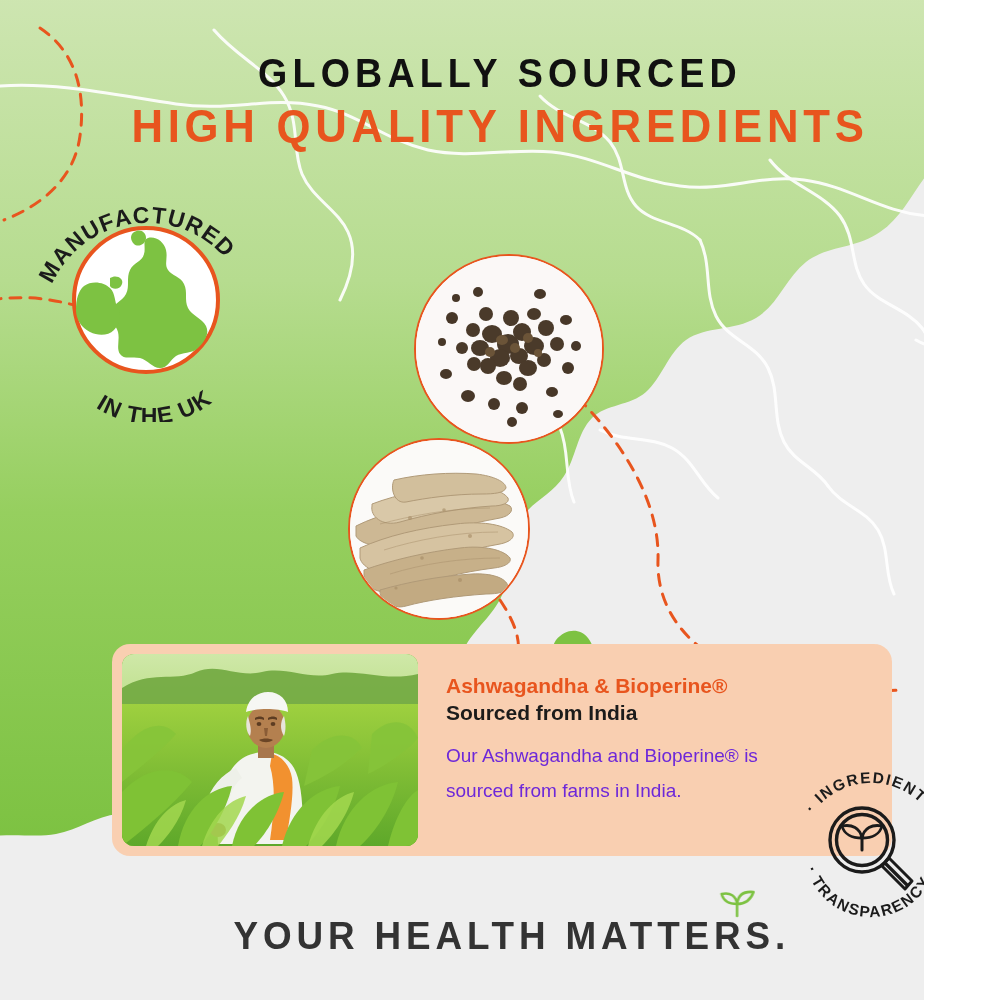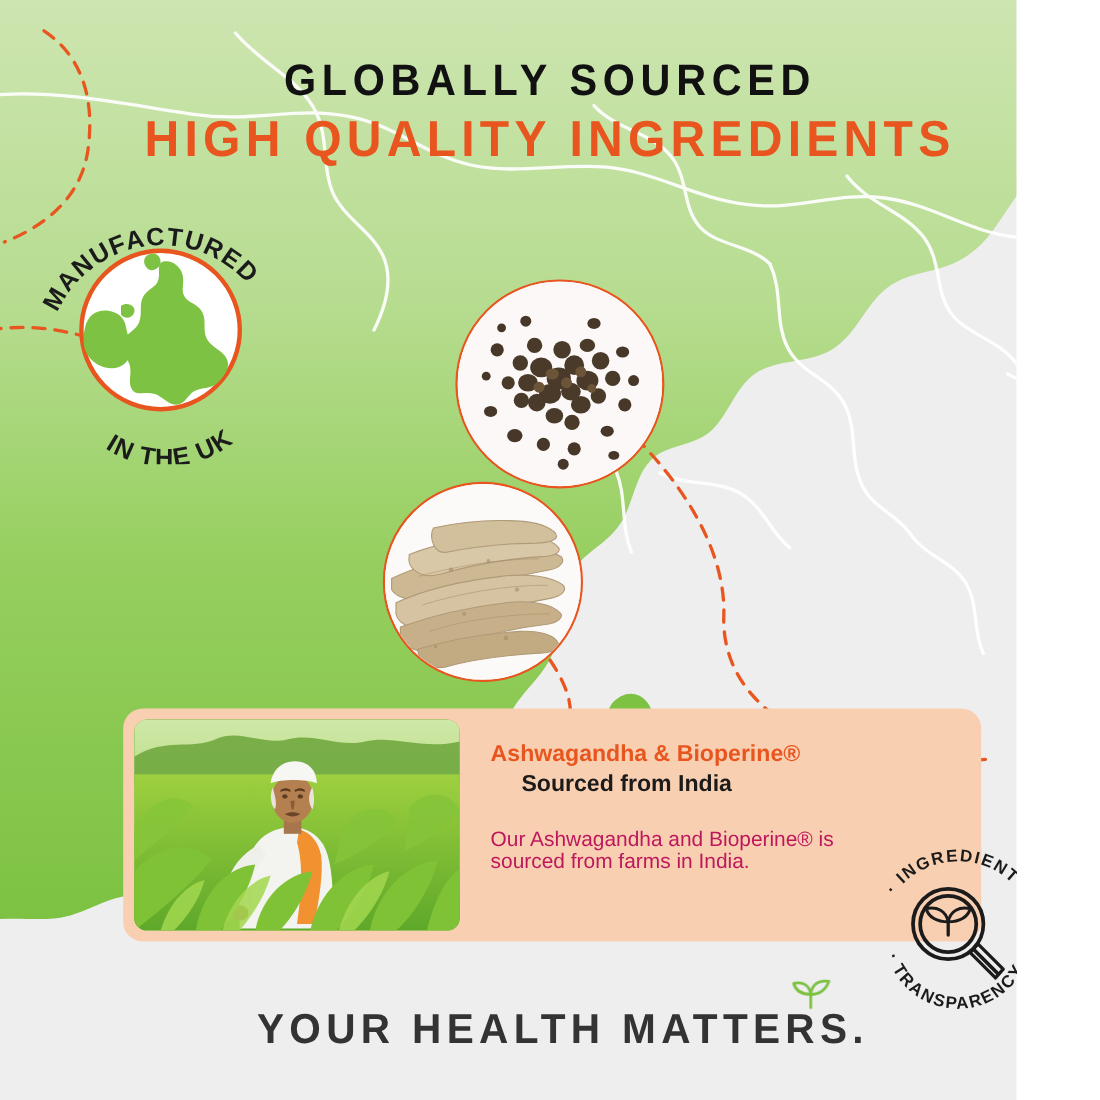--- a/index.html
+++ b/index.html
@@ -120,27 +120,26 @@
     color: #e8551e;
     line-height: 27px;
     white-space: nowrap;
   }
   .card-head-dark {
     font-size: 21px;
     font-weight: bold;
     color: #1b1b1b;
     line-height: 27px;
     white-space: nowrap;
-    margin-left: 28px;
   }
   .card-body {
-    margin-top: 28px;
+    margin-top: 12px;
     font-size: 19px;
-    color: #be185d;
-    line-height: 20px;
+    color: #6d28d9;
+    line-height: 35px;
     max-width: 330px;
   }
 
   
   .trans-badge {
     position: absolute;
     left: 786px;
     top: 762px;
     width: 170px;
     height: 170px;

